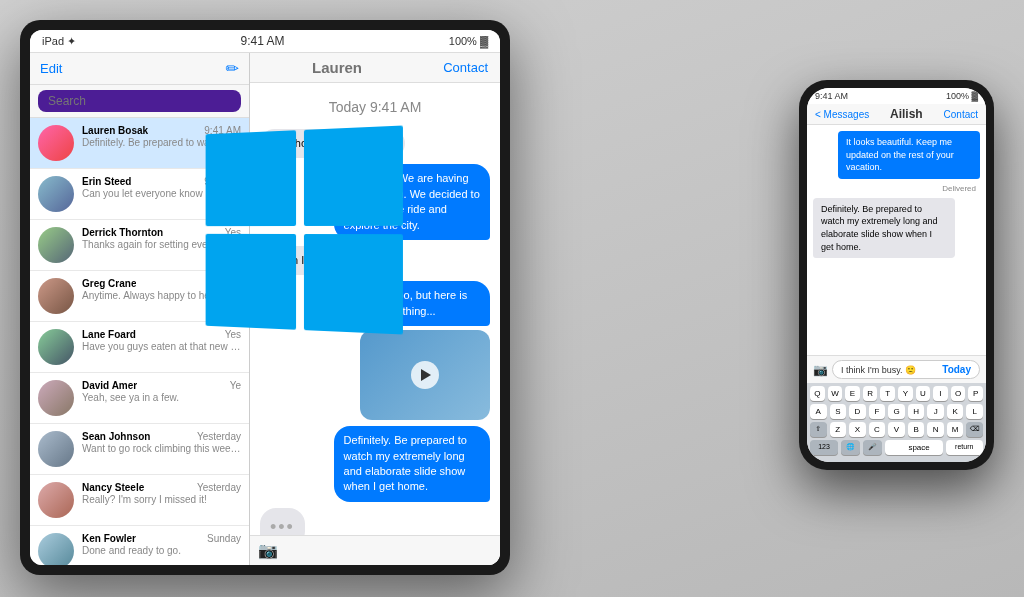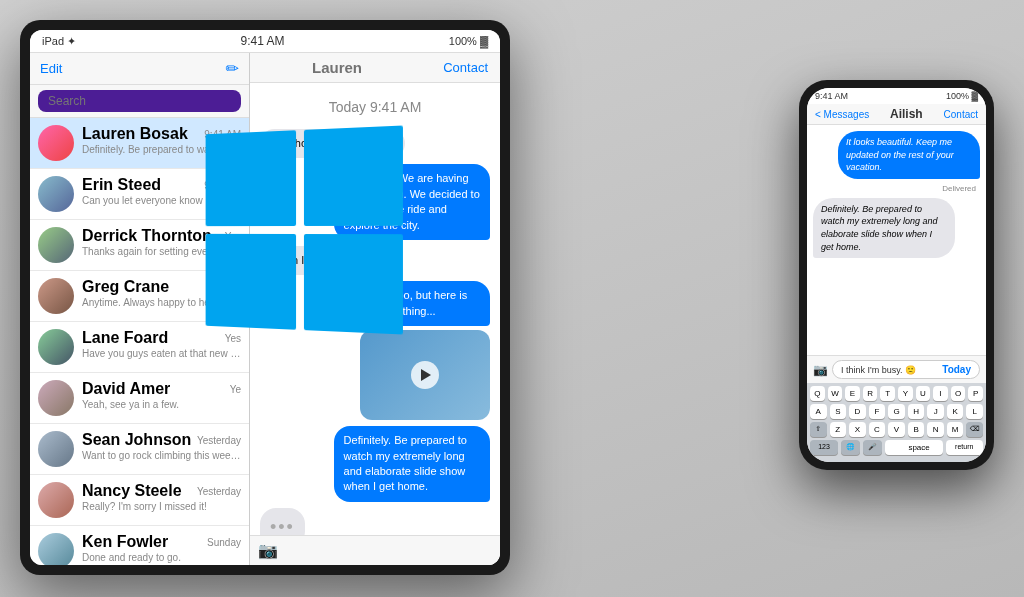--- a/index.html
+++ b/index.html
@@ -163,21 +163,21 @@
       margin-right: 8px;
       overflow: hidden;
     }
     .conv-info { flex: 1; min-width: 0; }
     .conv-name-row {
       display: flex;
       justify-content: space-between;
       align-items: center;
     }
     .conv-name {
-      font-size: 16px;
+      font-size: 10px;
       font-weight: 600;
       color: #000;
       white-space: nowrap;
       overflow: hidden;
       text-overflow: ellipsis;
     }
     .conv-time {
       font-size: 10px;
       color: #888;
       flex-shrink: 0;
@@ -357,25 +357,24 @@
       flex: 1;
       overflow: hidden;
       padding: 6px;
       display: flex;
       flex-direction: column;
       gap: 5px;
       background: #fff;
     }
     .iphone-bubble {
       padding: 5px 8px;
-      border-radius: 20px;
+      border-radius: 4px;
       font-size: 9px;
       line-height: 1.4;
       max-width: 85%;
-      font-style: italic;
     }
     .iphone-bubble.outgoing {
       background: #007aff;
       color: #fff;
       align-self: flex-end;
       border-bottom-right-radius: 3px;
     }
     .iphone-bubble.incoming {
       background: #e5e5ea;
       color: #000;

